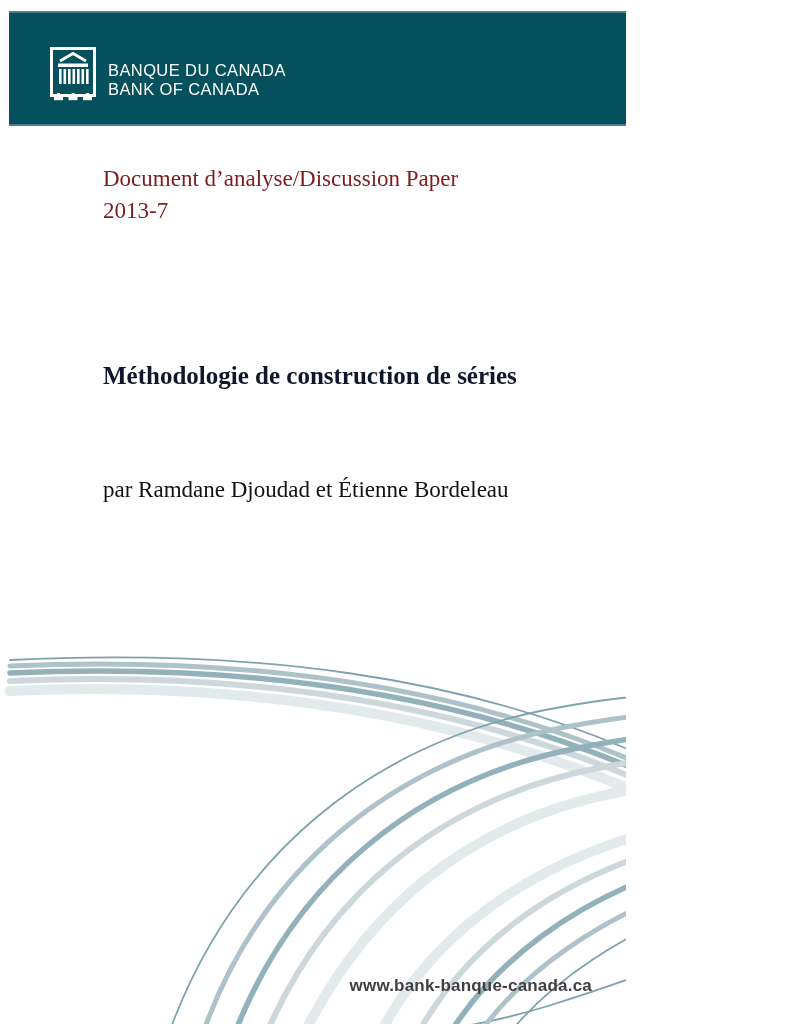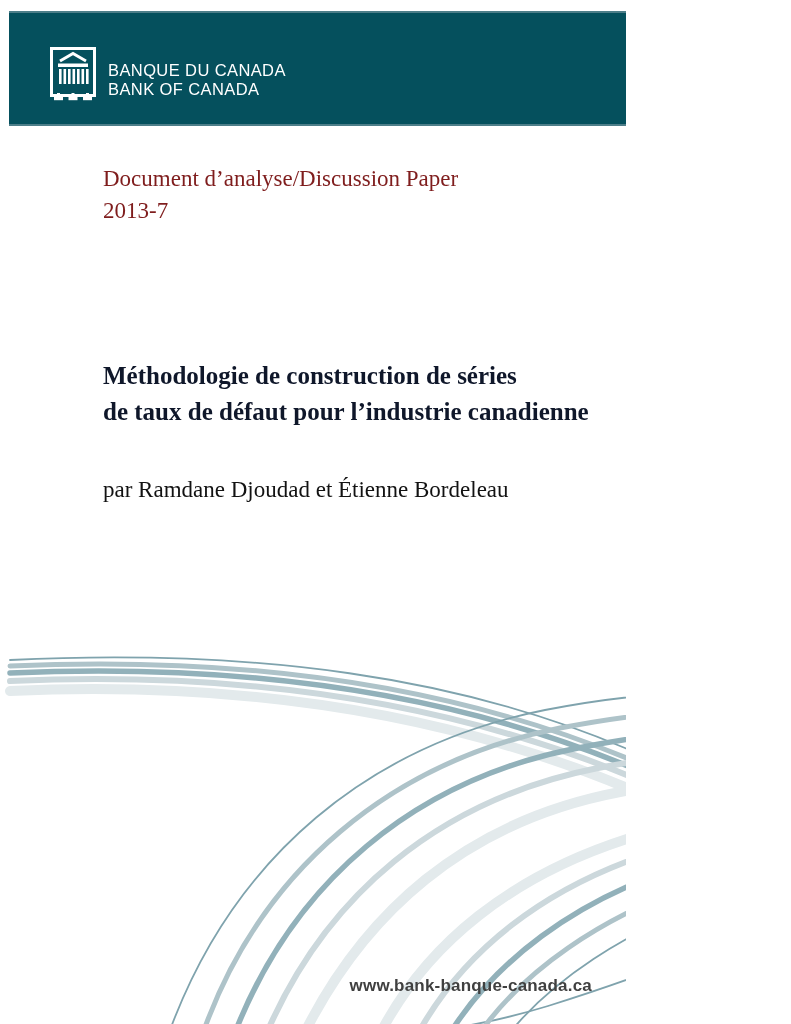--- a/index.html
+++ b/index.html
@@ -116,20 +116,19 @@
     </div>
   </div>
 
   <div class="doc-meta">
     <div>Document d’analyse/Discussion Paper</div>
     <div>2013-7</div>
   </div>
 
   <div class="title">
     <div>Méthodologie de construction de séries</div>
-    <div>de taux de défaut pour l’industrie canadienne</div>
   </div>
 
   <div class="byline">par Ramdane Djoudad et Étienne Bordeleau</div>
 
   <div class="site-url">www.bank-banque-canada.ca</div>
 
 </div>
 
 </body></html>

